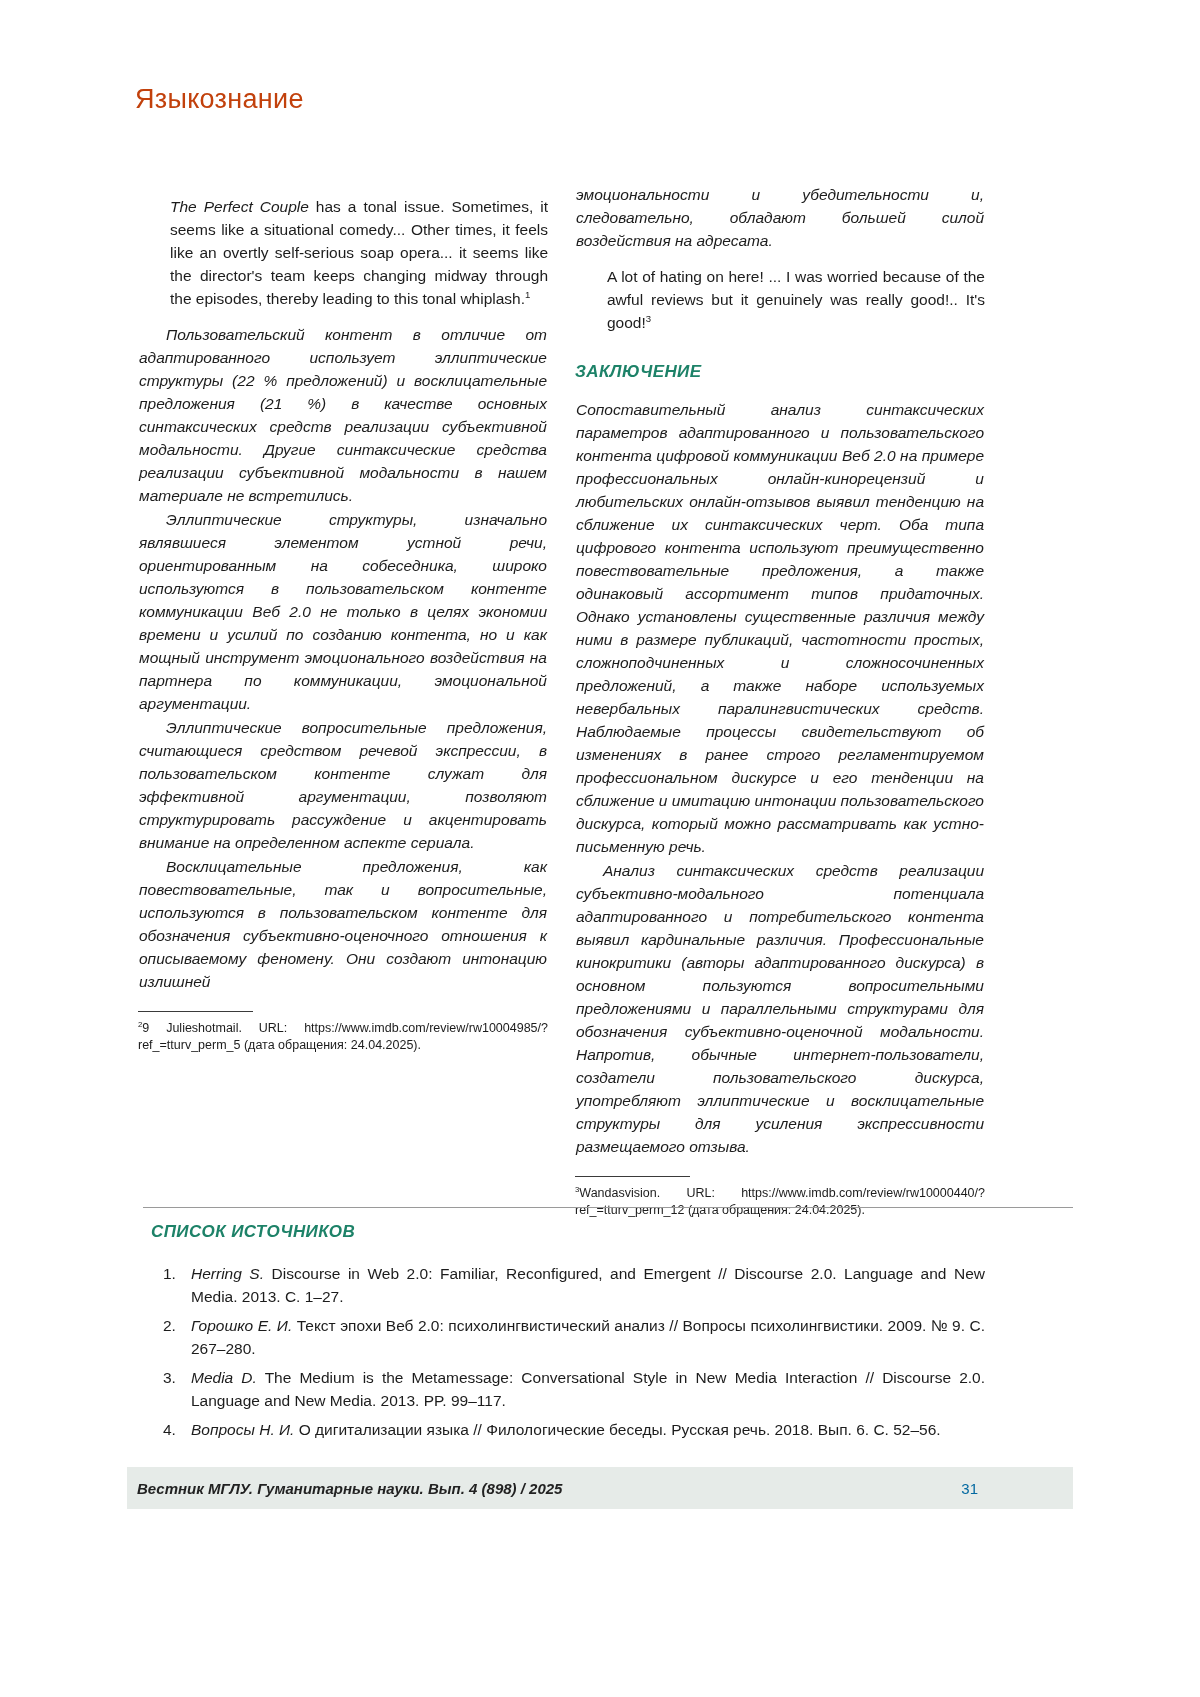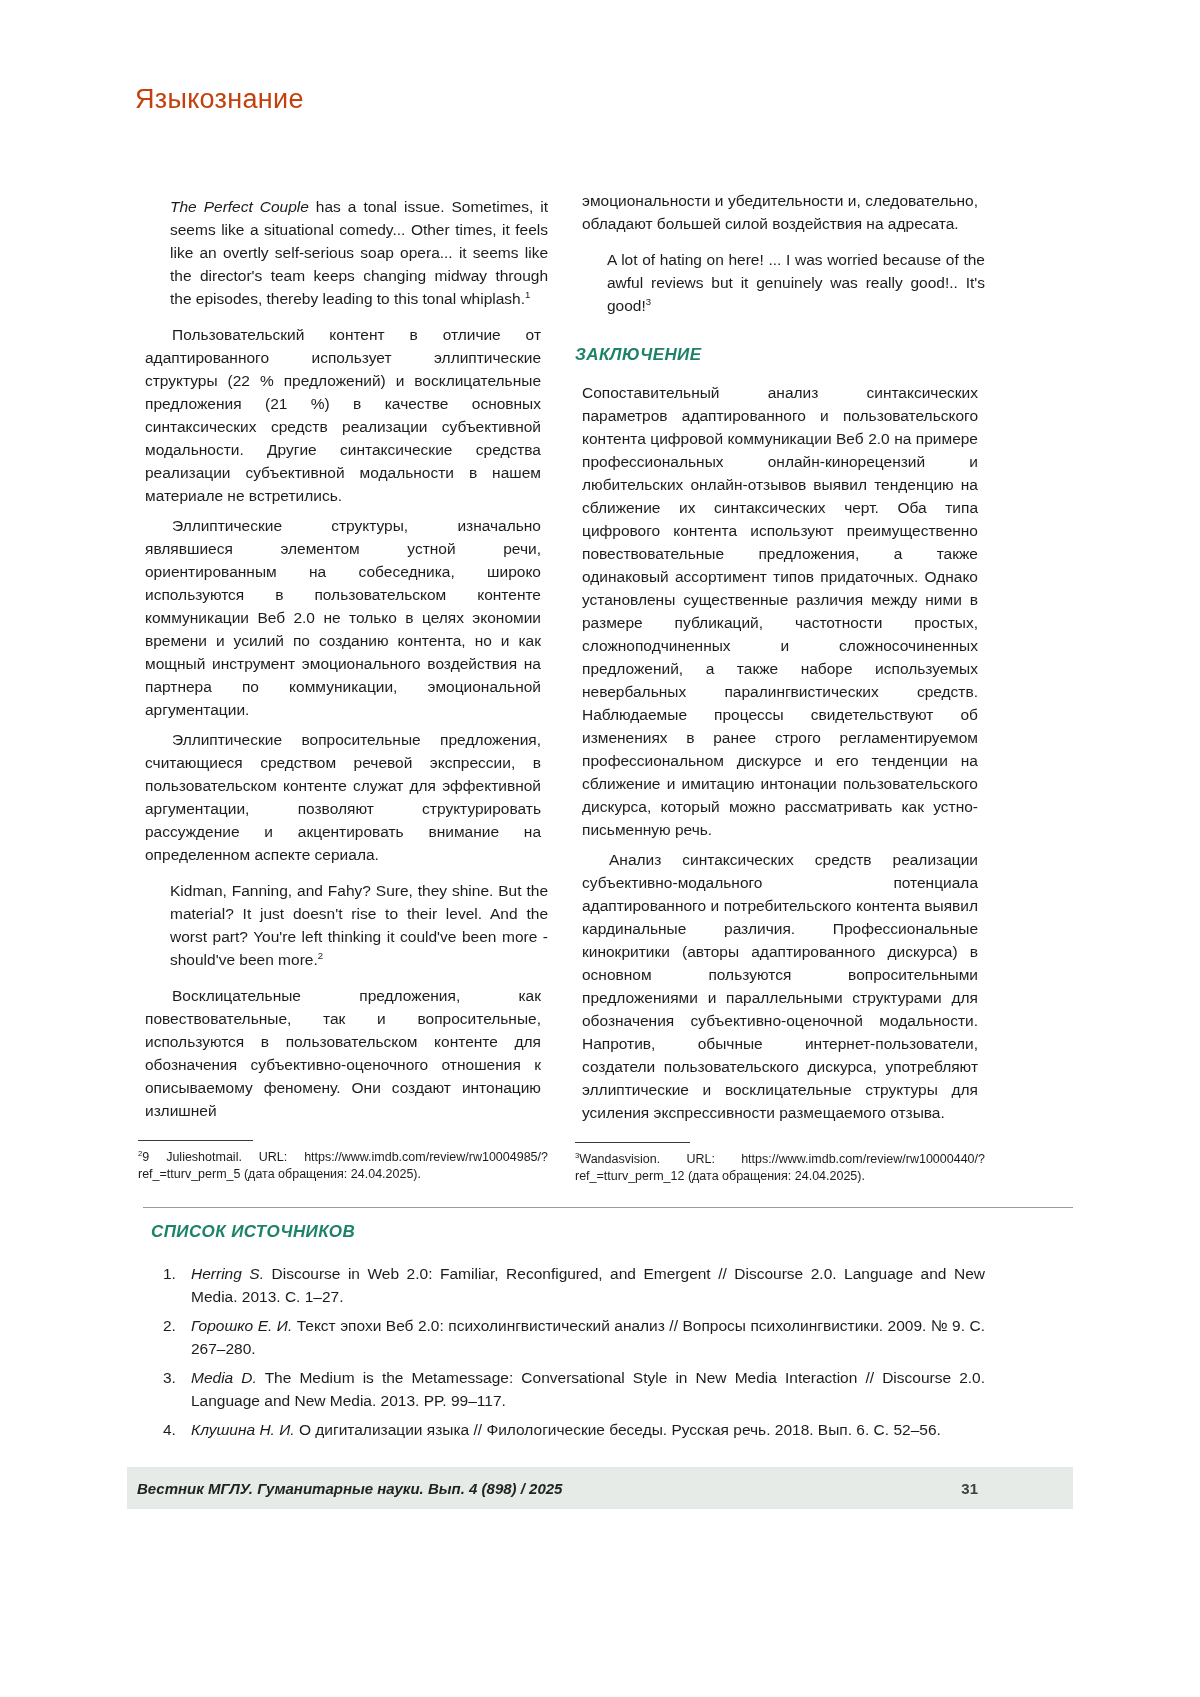--- a/index.html
+++ b/index.html
@@ -25,21 +25,21 @@
   .col {
     position:absolute;
     top:182px;
     width:410px;
     font-size:15.5px;
     line-height:23px;
     text-align:justify;
   }
   .col-left  { left:138px; }
   .col-right { left:575px; }
-  .para { margin:7px; }
+  .para { margin:1px;font-style:italic; }
   .indent { text-indent:27px; }
   .quote {
     margin:13px 0;
     padding:0 0 0 32px;
     font-size:15.5px;
     line-height:23px;
     text-align:justify;
   }
   .i { font-style:italic; }
   sup { font-size:0.62em; line-height:0; vertical-align:super; }
@@ -105,40 +105,39 @@
     justify-content:space-between;
     padding:0 12px 0 10px;
     font-size:15px;
   }
   .footer-journal {
     font-style:italic;
     font-weight:700;
     color:#222222;
   }
   .footer-page {
-    font-weight:700;
-    color:#404040;
+    font-weight:400;
+    color:#0369a1;
     margin-right:83px;
   }
 </style>
 </head>
 <body>
 
 <div class="page">
 
   <h1 class="running-head">Языкознание</h1>
 
   <div class="col col-left">
     <blockquote class="quote"><span class="i">The Perfect Couple</span><span> has a tonal issue. Sometimes, it seems like a situational comedy... Other times, it feels like an overtly self-serious soap opera... it seems like the director's team keeps changing midway through the episodes, thereby leading to this tonal whiplash.</span><sup>1</sup></blockquote>
 
     <p class="para indent">Пользовательский контент в отличие от адаптированного использует эллиптические структуры (22 % предложений) и восклицательные предложения (21 %) в качестве основных синтаксических средств реализации субъективной модальности. Другие синтаксические средства реализации субъективной модальности в нашем материале не встретились.</p>
     <p class="para indent">Эллиптические структуры, изначально являвшиеся элементом устной речи, ориентированным на собеседника, широко используются в пользовательском контенте коммуникации Веб 2.0 не только в целях экономии времени и усилий по созданию контента, но и как мощный инструмент эмоционального воздействия на партнера по коммуникации, эмоциональной аргументации.</p>
     <p class="para indent">Эллиптические вопросительные предложения, считающиеся средством речевой экспрессии, в пользовательском контенте служат для эффективной аргументации, позволяют структурировать рассуждение и акцентировать внимание на определенном аспекте сериала.</p>
 
-    <blockquote class="quote"><span>Kidman, Fanning, and Fahy? Sure, they shine. But the material? It just doesn't rise to their level. And the worst part? You're left thinking it could've been more - should've been more.</span><sup>2</sup></blockquote>
 
     <p class="para indent">Восклицательные предложения, как повествовательные, так и вопросительные, используются в пользовательском контенте для обозначения субъективно-оценочного отношения к описываемому феномену. Они создают интонацию излишней</p>
 
     <div class="footnotes">
       <div class="fn-rule"></div>
       <p class="footnote"><sup>2</sup><span>9 Julieshotmail. URL: https://www.imdb.com/review/rw10004985/?ref_=tturv_perm_5 (дата обращения: 24.04.2025).</span></p>
     </div>
   </div>
 
   <div class="col col-right">
@@ -168,21 +167,21 @@
       <li class="source-item">
         <span class="num">2.</span>
         <span class="src-text"><span class="i">Горошко Е. И.</span><span> Текст эпохи Веб 2.0: психолингвистический анализ // Вопросы психолингвистики. 2009. № 9. С. 267–280.</span></span>
       </li>
       <li class="source-item">
         <span class="num">3.</span>
         <span class="src-text"><span class="i">Media D.</span><span> The Medium is the Metamessage: Conversational Style in New Media Interaction // Discourse 2.0. Language and New Media. 2013. PP. 99–117.</span></span>
       </li>
       <li class="source-item">
         <span class="num">4.</span>
-        <span class="src-text"><span class="i">Клушина Н. И.</span><span> О дигитализации языка // Филологические беседы. Русская речь. 2018. Вып. 6. С. 52–56.</span></span>
+        <span class="src-text"><span class="i">Вопросы Н. И.</span><span> О дигитализации языка // Филологические беседы. Русская речь. 2018. Вып. 6. С. 52–56.</span></span>
       </li>
     </ol>
   </div>
 
   <div class="footer-band">
     <span class="footer-journal">Вестник МГЛУ. Гуманитарные науки. Вып. 4 (898) / 2025</span>
     <span class="footer-page">31</span>
   </div>
 
 </div>

